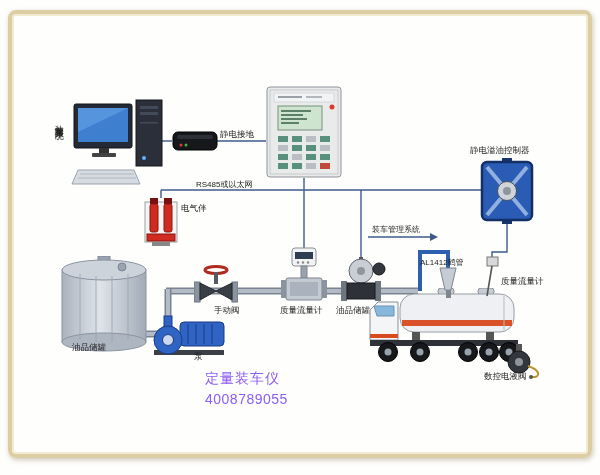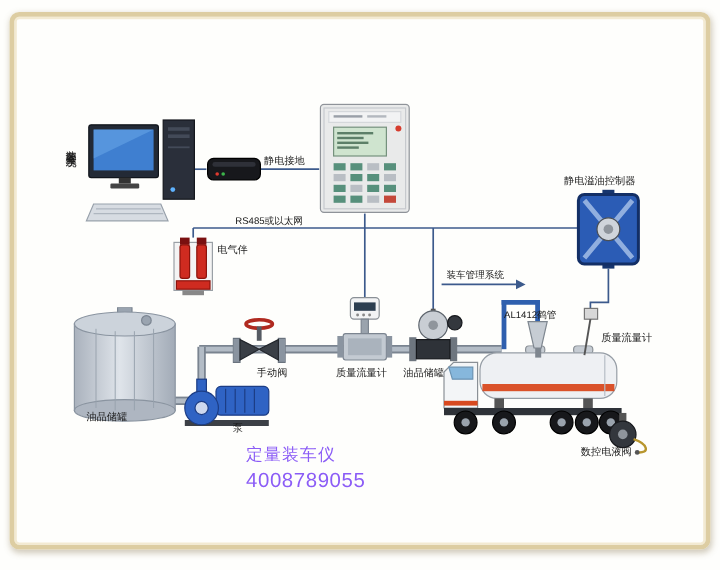--- a/index.html
+++ b/index.html
@@ -12,21 +12,21 @@
   .layer.top{z-index:3}
   .comp{position:absolute;z-index:2;line-height:0}
   .label{position:absolute;z-index:4;font-size:8.5px;color:#1b1b1b;white-space:nowrap;line-height:1.15}
   .label.v{writing-mode:vertical-rl;letter-spacing:1px;font-size:9px}
   .logo{position:absolute;left:16px;top:16px;z-index:7}
   .brand{font-size:27px;font-style:italic;font-weight:bold;color:#16409e;letter-spacing:.5px;position:relative;line-height:1}
   .swoosh{position:absolute;left:-3px;top:21px}
   .subtitle{font-size:15px;font-weight:bold;color:#1a63c4;margin:4px 0 0 30px;letter-spacing:2px}
   .footer{position:absolute;left:205px;top:370px;width:180px;text-align:left;z-index:4;color:#8b5cf6}
   .footer .t{font-size:14px;letter-spacing:1px}
-  .footer .p{font-size:17px;margin-top:3px;letter-spacing:.5px}
+  .footer .p{font-size:14px;margin-top:3px;letter-spacing:.5px}
 </style>
 </head>
 <body>
 
 <div class="canvas">
 
   <svg class="layer" width="600" height="475" viewBox="0 0 600 475">
 
     <g stroke-linecap="butt">
       <path d="M166,291 L418,291" stroke="#7a8490" stroke-width="7" fill="none"></path>

